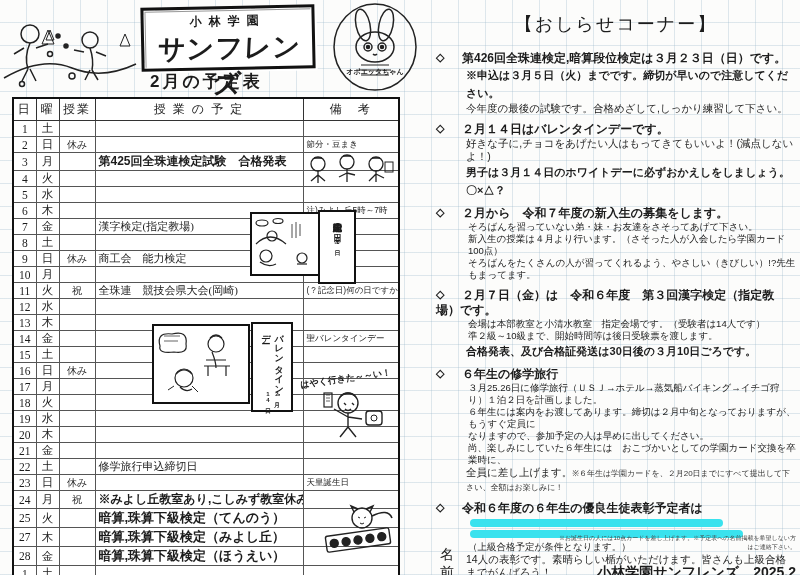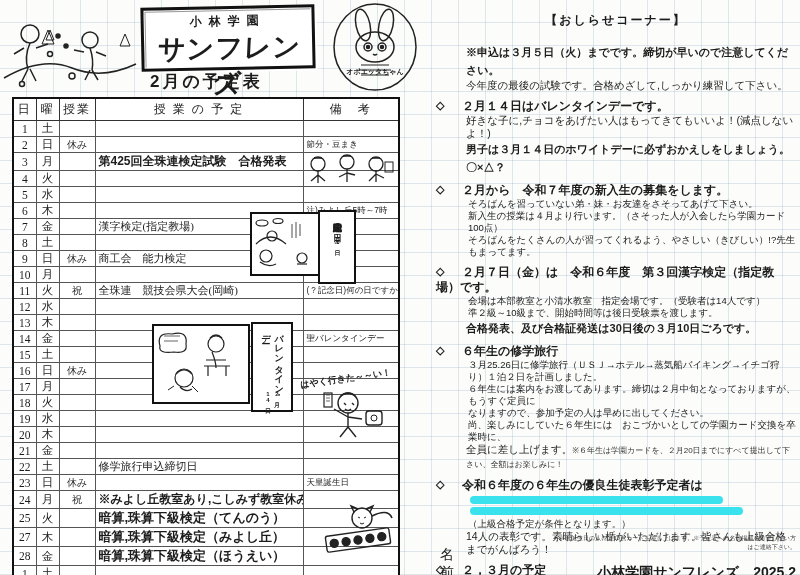--- a/index.html
+++ b/index.html
@@ -14,21 +14,21 @@
   .sign{left:141px;top:6px;width:168px;height:56px;border:3px solid #111;background:#fff;
     transform:rotate(-1.2deg);box-shadow:2px 2px 0 #fff, inset 0 0 0 1px #fff, inset 2px 2px 0 #999;
     text-align:center;padding-top:2px;}
   .sign .school{font-size:12px;font-weight:bold;letter-spacing:7px;margin-top:2px;}
   .sign .brand{font-size:27px;font-weight:900;letter-spacing:1px;transform:skewX(-4deg);margin-top:0px;}
   .subtitle{left:150px;top:70px;width:170px;font-size:17px;font-weight:bold;letter-spacing:3px;}
   .mascot{left:331px;top:3px;width:88px;height:88px;}
   .mascot .caption{position:absolute;left:0;bottom:14px;width:100%;text-align:center;font-size:7px;font-weight:bold;}
   
   .notices{left:436px;top:12px;width:360px;}
-  .notice-title{text-align:center;font-size:12px;font-weight:700;letter-spacing:2px;margin-bottom:14px;}
+  .notice-title{text-align:center;font-size:18px;font-weight:400;letter-spacing:2px;margin-bottom:14px;}
   .notice-item{margin-bottom:6px;}
   .nline{line-height:13px;}
   .nline.t{font-size:12px;font-weight:bold;line-height:15px;}
   .nline.bs{font-size:11px;font-weight:bold;padding-left:30px;line-height:18px;}
   .nline.b{font-size:10.5px;padding-left:30px;line-height:13px;}
   .nline.s{font-size:9.5px;padding-left:32px;line-height:12px;}
   .nline .tail{font-size:8px;color:#333;}
   .diamond{display:inline-block;width:26px;font-size:11px;vertical-align:1px;}
   .redact{height:8px;border-radius:4px;margin:3px 0 3px 34px;}
   
@@ -393,20 +393,21 @@
       <path d="M36,16 l-3,-6 l7,3 M52,16 l3,-6 l-7,3"></path>
       <path d="M54,20 q16,-8 20,2" stroke-width="1.6"></path>
       <path d="M40,21 l2,1 M48,21 l-2,1 M42,27 q2,2 4,0" stroke-width="1"></path>
     </svg>
   </div>
 
   <div class="abs notices">
     <div class="notice-title">【おしらせコーナー】</div>
     <div>
         <div class="notice-item">
+          <div class="nline t"><span class="diamond">◇</span>第426回全珠連検定,暗算段位検定は３月２３日（日）です。</div>
           <div class="nline bs">※申込は３月５日（火）までです。締切が早いので注意してください。</div>
           <div class="nline b">今年度の最後の試験です。合格めざして,しっかり練習して下さい。</div>
         </div>
         <div class="notice-item">
           <div class="nline t"><span class="diamond">◇</span>２月１４日はバレンタインデーです。</div>
           <div class="nline b">好きな子に,チョコをあげたい人はもってきてもいいよ！(減点しないよ！)</div>
           <div class="nline bs">男子は３月１４日のホワイトデーに必ずおかえしをしましょう。〇×△？</div>
         </div>
         <div class="notice-item">
           <div class="nline t"><span class="diamond">◇</span>２月から　令和７年度の新入生の募集をします。</div>

